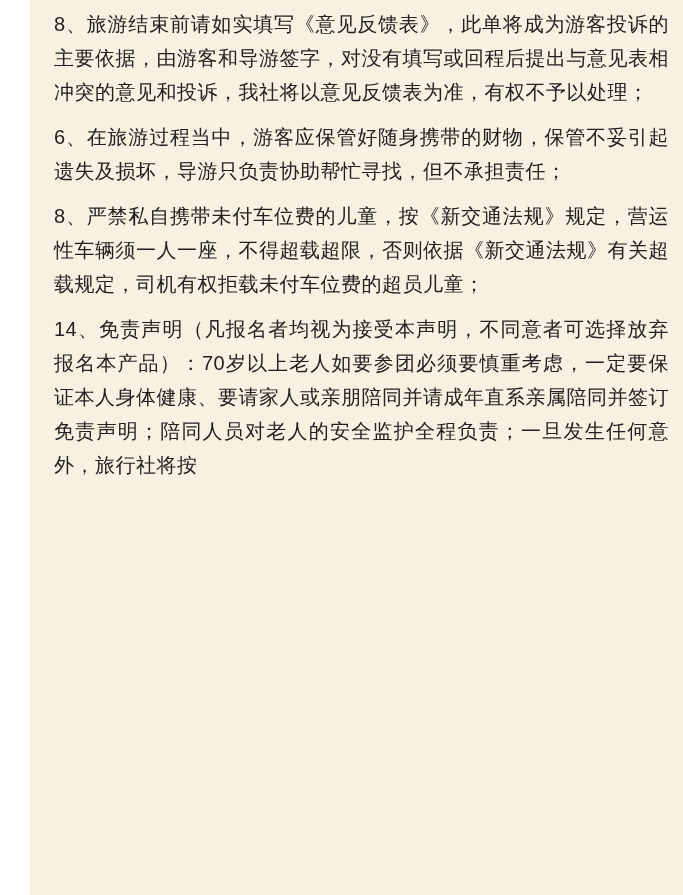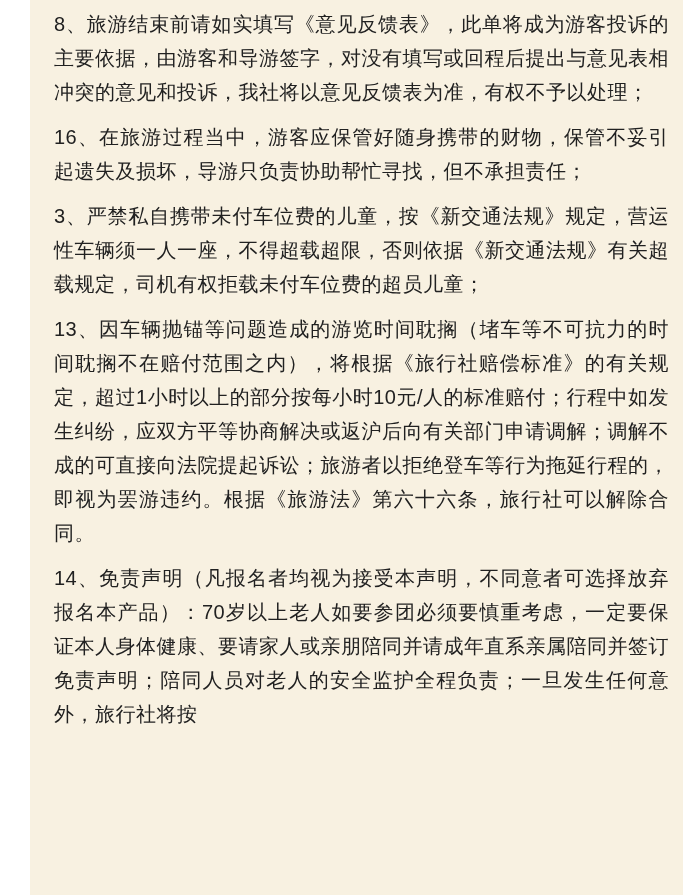--- a/index.html
+++ b/index.html
@@ -30,17 +30,16 @@
     text-align: justify;
     letter-spacing: 0.5px;
     word-break: break-all;
   }
 </style>
 </head>
 <body style="background: rgb(255, 255, 255);">
 
 <div class="doc" style="background: rgb(248, 241, 225); color: rgb(33, 33, 33);">
   <p class="para">8、旅游结束前请如实填写《意见反馈表》，此单将成为游客投诉的主要依据，由游客和导游签字，对没有填写或回程后提出与意见表相冲突的意见和投诉，我社将以意见反馈表为准，有权不予以处理；</p>
-  <p class="para">16、在旅游过程当中，游客应保管好随身携带的财物，保管不妥引起遗失及损坏，导游只负责协助帮忙寻找，但不承担责任；</p>
-  <p class="para">3、严禁私自携带未付车位费的儿童，按《新交通法规》规定，营运性车辆须一人一座，不得超载超限，否则依据《新交通法规》有关超载规定，司机有权拒载未付车位费的超员儿童；</p>
-  <p class="para">13、因车辆抛锚等问题造成的游览时间耽搁（堵车等不可抗力的时间耽搁不在赔付范围之内），将根据《旅行社赔偿标准》的有关规定，超过1小时以上的部分按每小时10元/人的标准赔付；行程中如发生纠纷，应双方平等协商解决或返沪后向有关部门申请调解；调解不成的可直接向法院提起诉讼；旅游者以拒绝登车等行为拖延行程的，即视为罢游违约。根据《旅游法》第六十六条，旅行社可以解除合同。</p>
+  <p class="para">6、在旅游过程当中，游客应保管好随身携带的财物，保管不妥引起遗失及损坏，导游只负责协助帮忙寻找，但不承担责任；</p>
+  <p class="para">8、严禁私自携带未付车位费的儿童，按《新交通法规》规定，营运性车辆须一人一座，不得超载超限，否则依据《新交通法规》有关超载规定，司机有权拒载未付车位费的超员儿童；</p>
   <p class="para">14、免责声明（凡报名者均视为接受本声明，不同意者可选择放弃报名本产品）：70岁以上老人如要参团必须要慎重考虑，一定要保证本人身体健康、要请家人或亲朋陪同并请成年直系亲属陪同并签订免责声明；陪同人员对老人的安全监护全程负责；一旦发生任何意外，旅行社将按</p>
 </div>
 
 </body></html>

